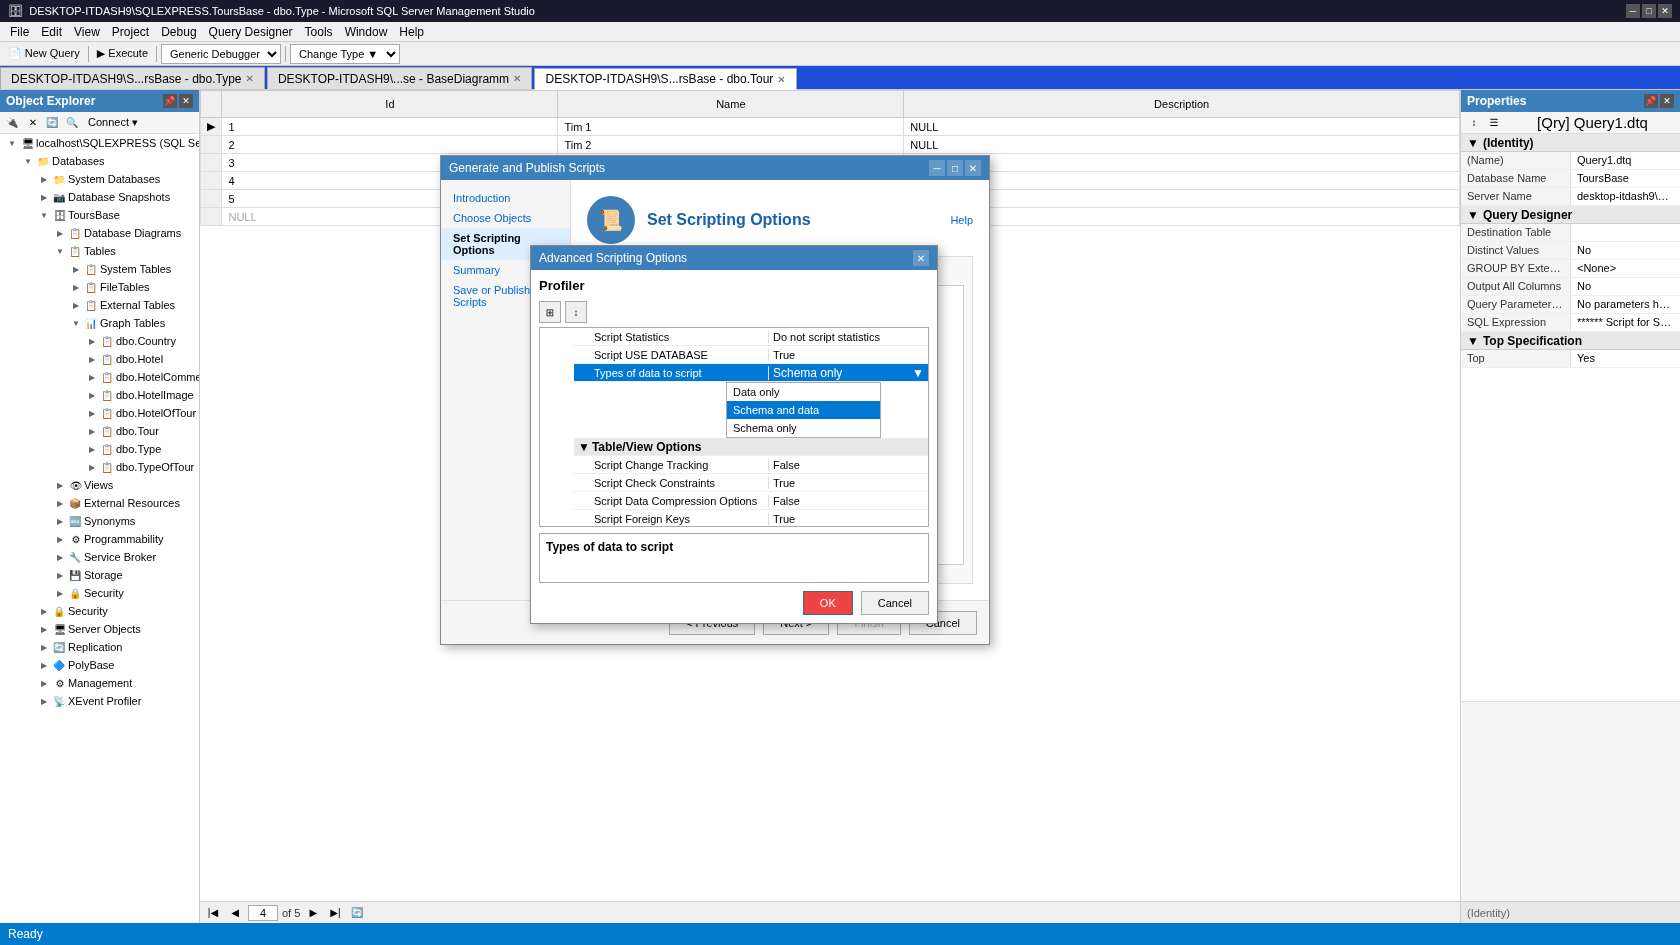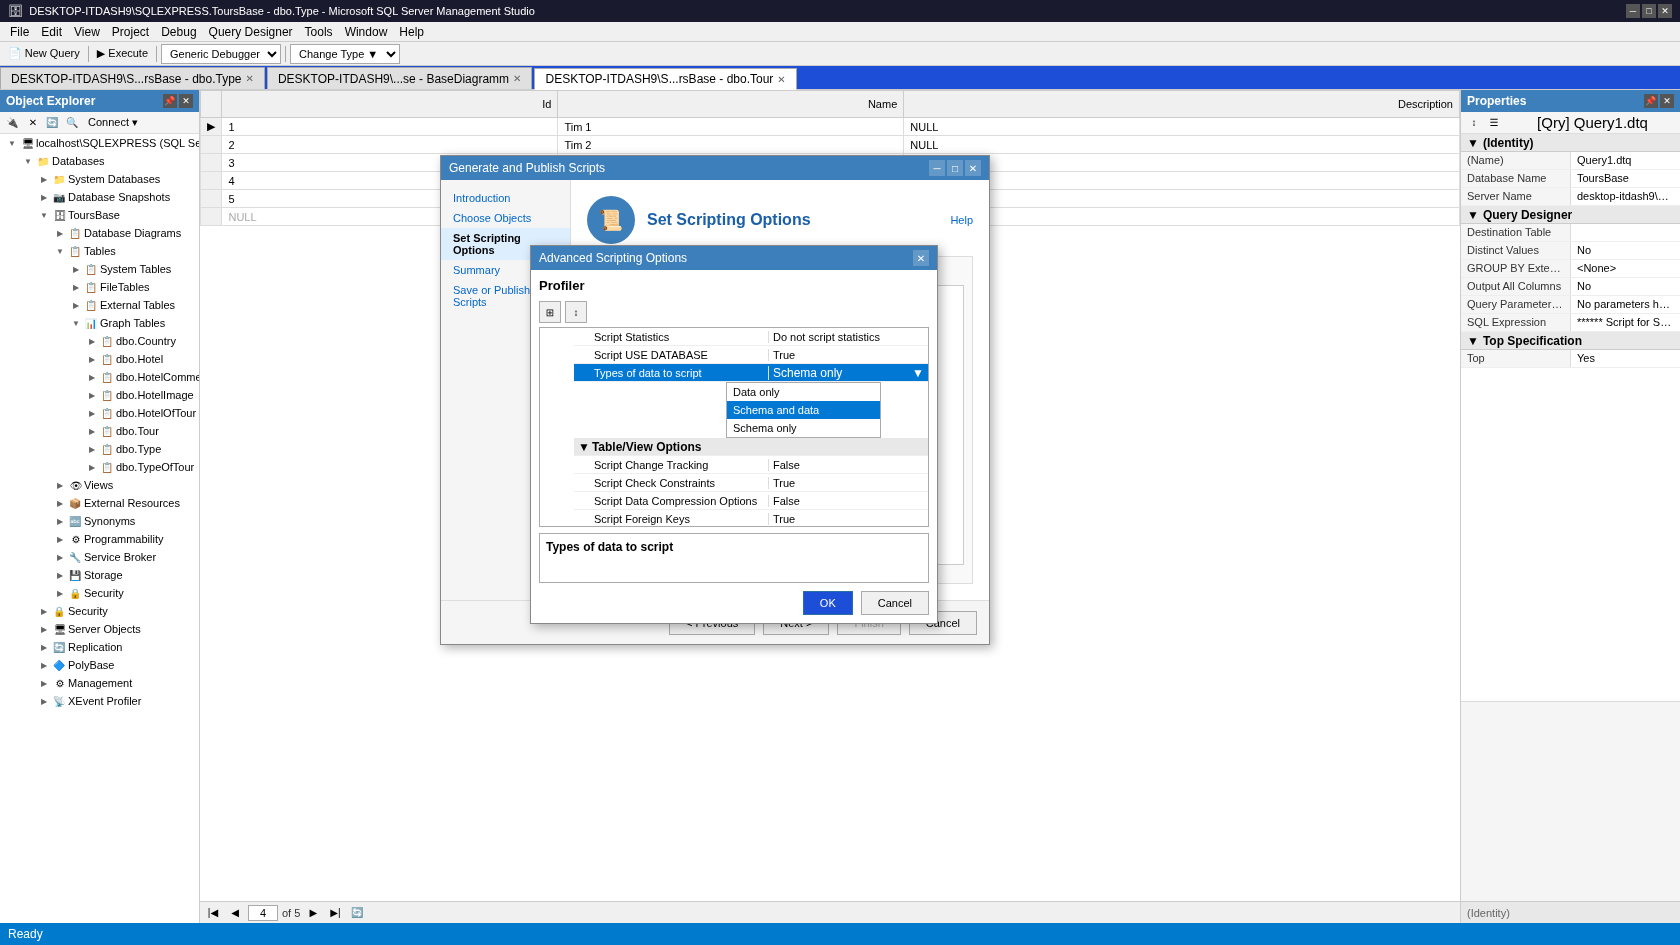--- a/index.html
+++ b/index.html
@@ -41,21 +41,21 @@
     .tree-expand { width: 16px; height: 16px; display: flex; align-items: center; justify-content: center; font-size: 8px; color: #666; flex-shrink: 0; }
     .tree-icon { width: 16px; height: 16px; flex-shrink: 0; display: flex; align-items: center; justify-content: center; font-size: 10px; }
     .tree-label { font-size: 11px; }
     
     
     .content-area { flex: 1; display: flex; flex-direction: column; background: #f5f5f5; overflow: hidden; }
     
     
     .query-grid { flex: 1; background: white; overflow: auto; }
     .grid-table { border-collapse: collapse; width: 100%; }
-    .grid-table th { background: #f0f0f0; border: 1px solid #ccc; padding: 2px 6px; font-size: 11px; font-weight: normal; text-align: right; height: 27px; }
+    .grid-table th { background: #f0f0f0; border: 1px solid #ccc; padding: 2px 6px; font-size: 11px; font-weight: normal; text-align: center; height: 27px; }
     .grid-table td { border: 1px solid #ddd; padding: 2px 6px; font-size: 11px; height: 18px; }
     .row-indicator { width: 20px; background: #f0f0f0; border-right: 1px solid #ccc; }
     .row-arrow { text-align: center; font-size: 10px; }
     
     
     .grid-nav { height: 22px; background: #f0f0f0; border-top: 1px solid #ccc; display: flex; align-items: center; padding: 0 4px; gap: 4px; }
     .nav-btn { height: 18px; width: 18px; border: none; background: transparent; cursor: pointer; font-size: 10px; display: flex; align-items: center; justify-content: center; }
     .nav-input { width: 30px; height: 16px; border: 1px solid #aaa; text-align: center; font-size: 11px; }
     .nav-label { font-size: 11px; color: #333; }
     
@@ -76,21 +76,21 @@
     
     .publish-dialog { position: fixed; top: 155px; left: 440px; width: 550px; background: white; border: 1px solid #888; box-shadow: 3px 3px 10px rgba(0,0,0,0.3); z-index: 200; }
     .dialog-title-bar { background: #3c7fba; color: white; height: 24px; display: flex; align-items: center; justify-content: space-between; padding: 0 8px; font-size: 12px; }
     .dialog-title-controls { display: flex; gap: 2px; }
     .dialog-title-btn { width: 16px; height: 16px; background: rgba(255,255,255,0.2); border: none; color: white; cursor: pointer; font-size: 10px; display: flex; align-items: center; justify-content: center; }
     .dialog-nav { width: 130px; background: #f5f5f5; border-right: 1px solid #ddd; padding: 8px 0; }
     .dialog-nav-item { padding: 4px 12px; font-size: 11px; cursor: pointer; color: #0066cc; }
     .dialog-nav-item.active { font-weight: bold; color: #000; background: #ddeeff; }
     .dialog-footer { height: 44px; border-top: 1px solid #ddd; display: flex; align-items: center; justify-content: flex-end; padding: 0 12px; gap: 8px; background: #f5f5f5; }
     .dialog-btn { height: 24px; padding: 0 16px; border: 1px solid #aaa; background: #f0f0f0; cursor: pointer; font-size: 11px; }
-    .dialog-btn.primary { background: #1d4ed8; color: white; border-color: #2c6fa0; }
+    .dialog-btn.primary { background: #ef4444; color: white; border-color: #2c6fa0; }
     .dialog-btn:disabled { color: #aaa; cursor: default; }
     
     
     .advanced-dialog { position: fixed; top: 245px; left: 530px; width: 408px; background: white; border: 1px solid #888; box-shadow: 3px 3px 10px rgba(0,0,0,0.3); z-index: 300; }
     .adv-header { background: #3c7fba; color: white; height: 24px; display: flex; align-items: center; justify-content: space-between; padding: 0 8px; font-size: 12px; }
     .adv-body { padding: 8px; }
     .adv-title { font-size: 13px; font-weight: bold; margin-bottom: 8px; }
     .adv-toolbar { display: flex; gap: 4px; margin-bottom: 4px; }
     .adv-toolbar-btn { width: 22px; height: 22px; border: 1px solid #aaa; background: #f0f0f0; cursor: pointer; display: flex; align-items: center; justify-content: center; font-size: 10px; }
     .adv-grid { border: 1px solid #aaa; height: 200px; overflow-y: scroll; }

